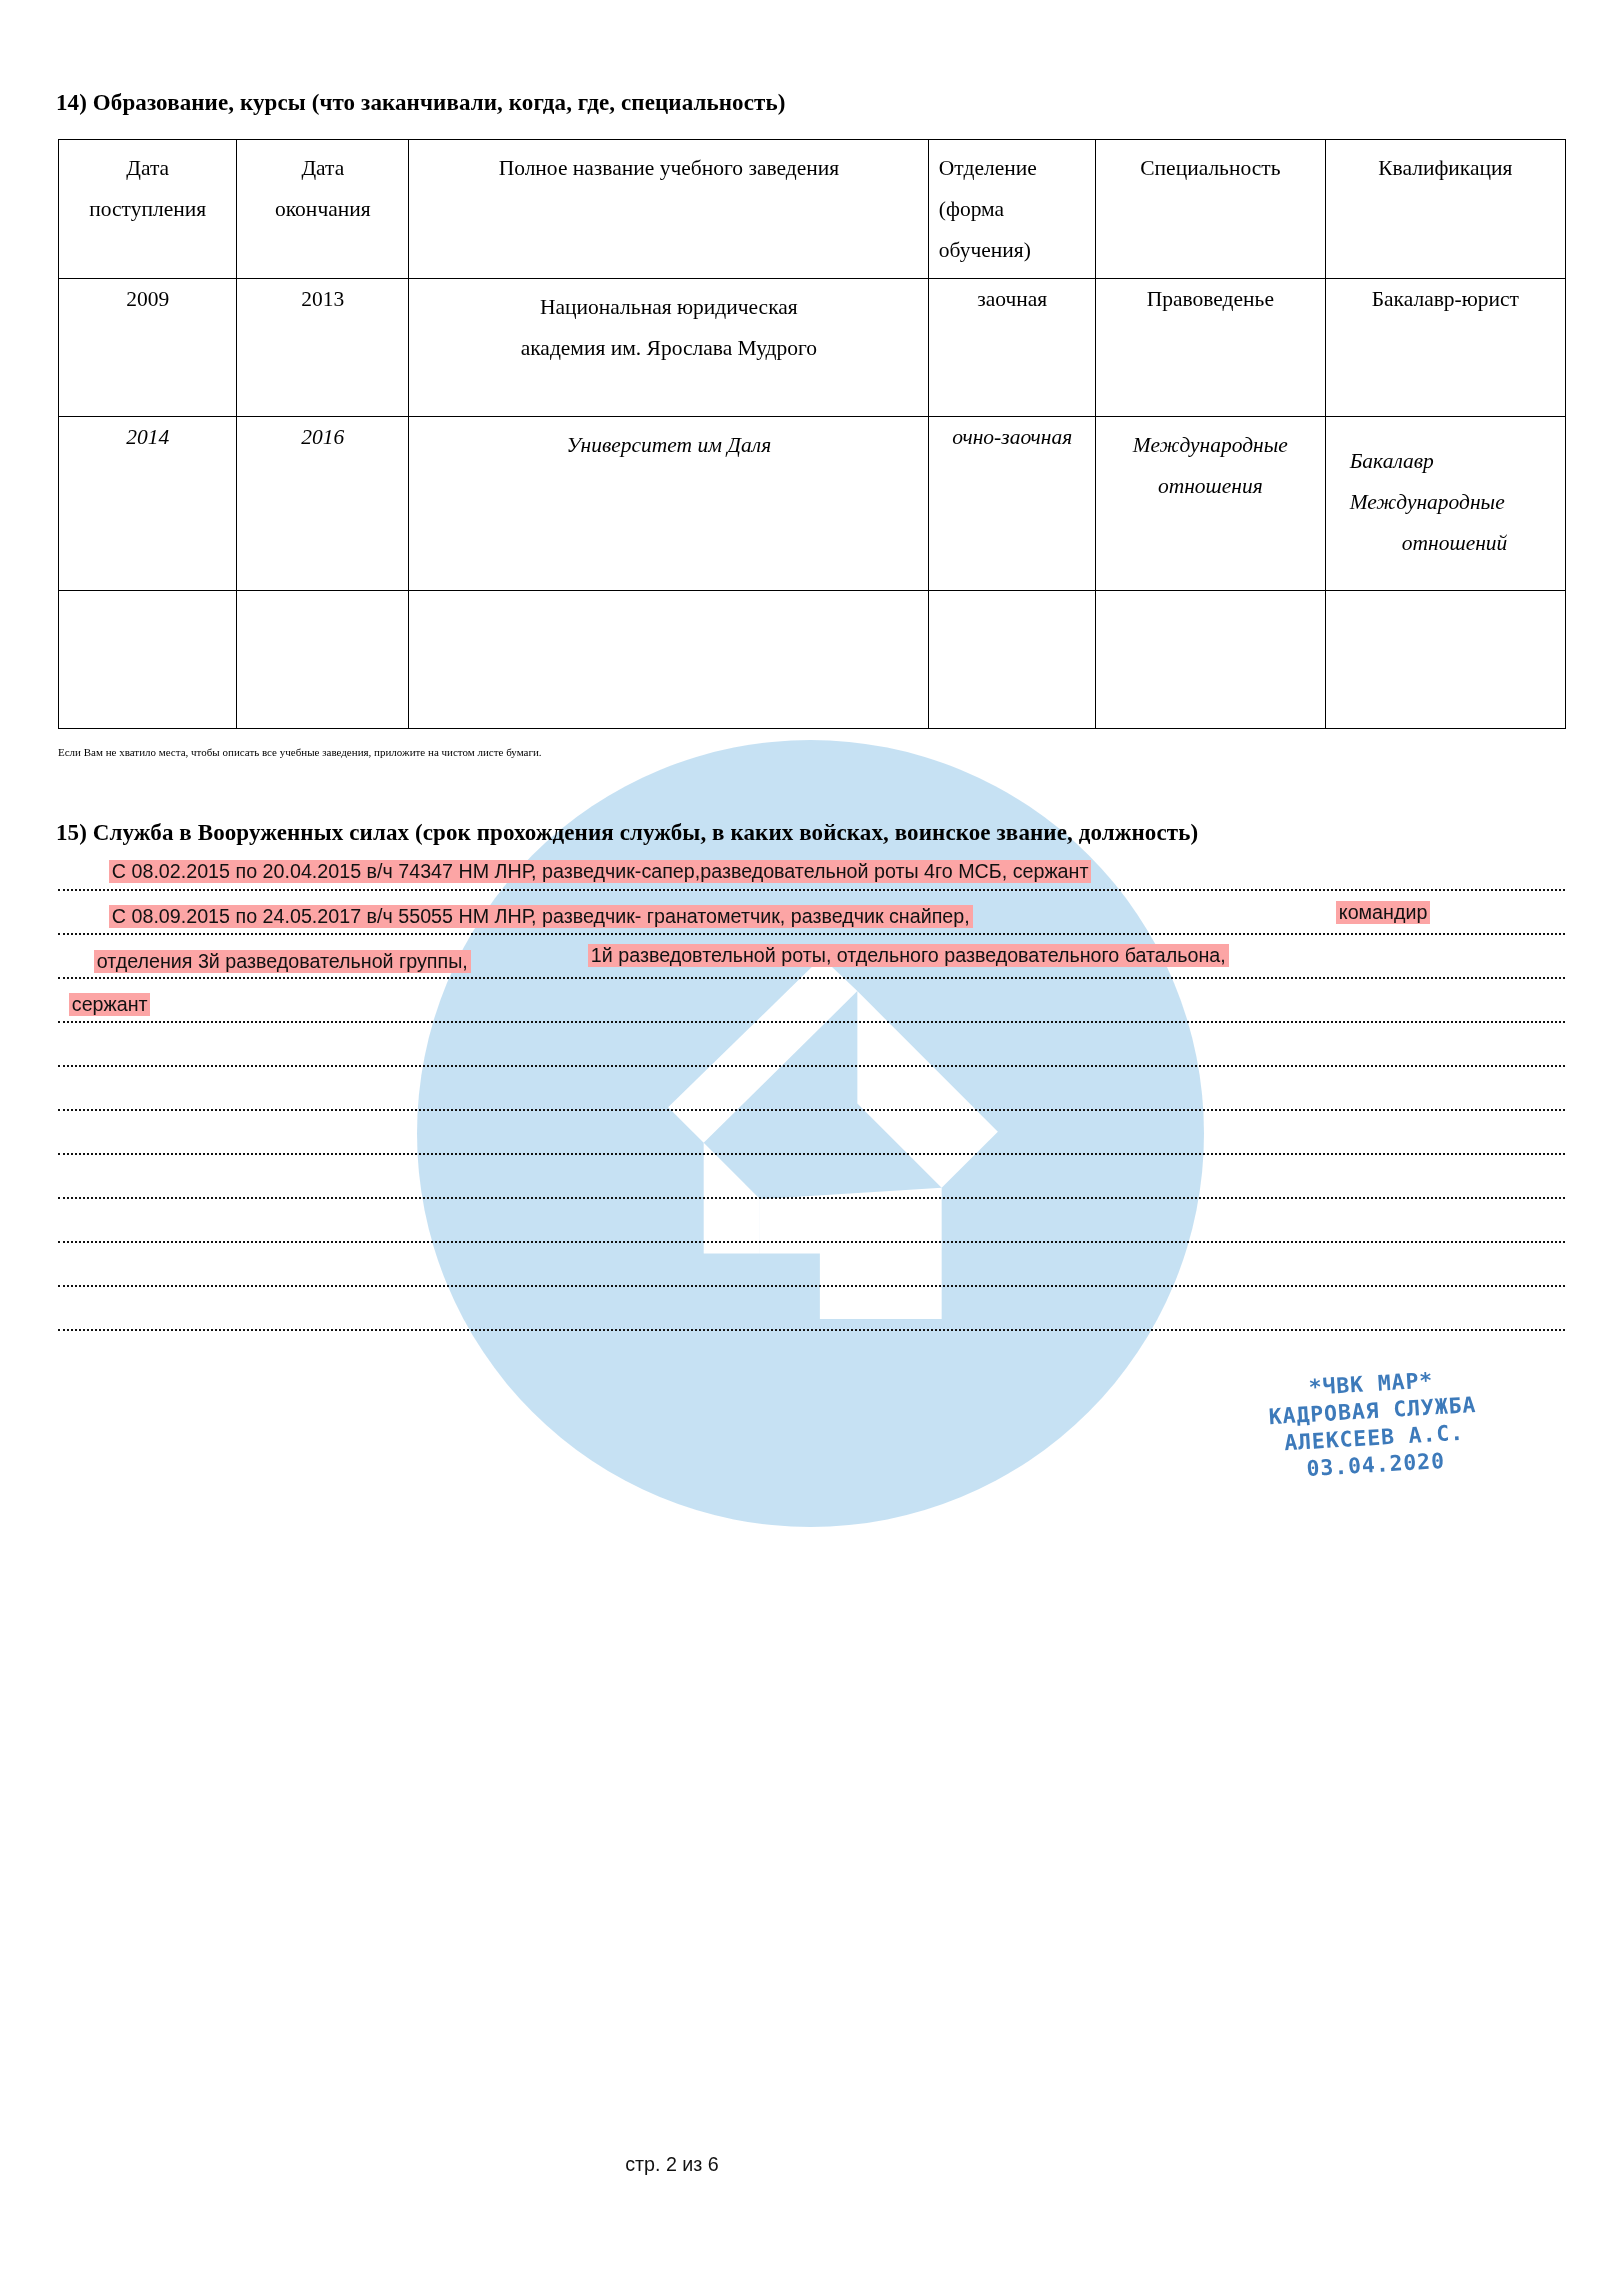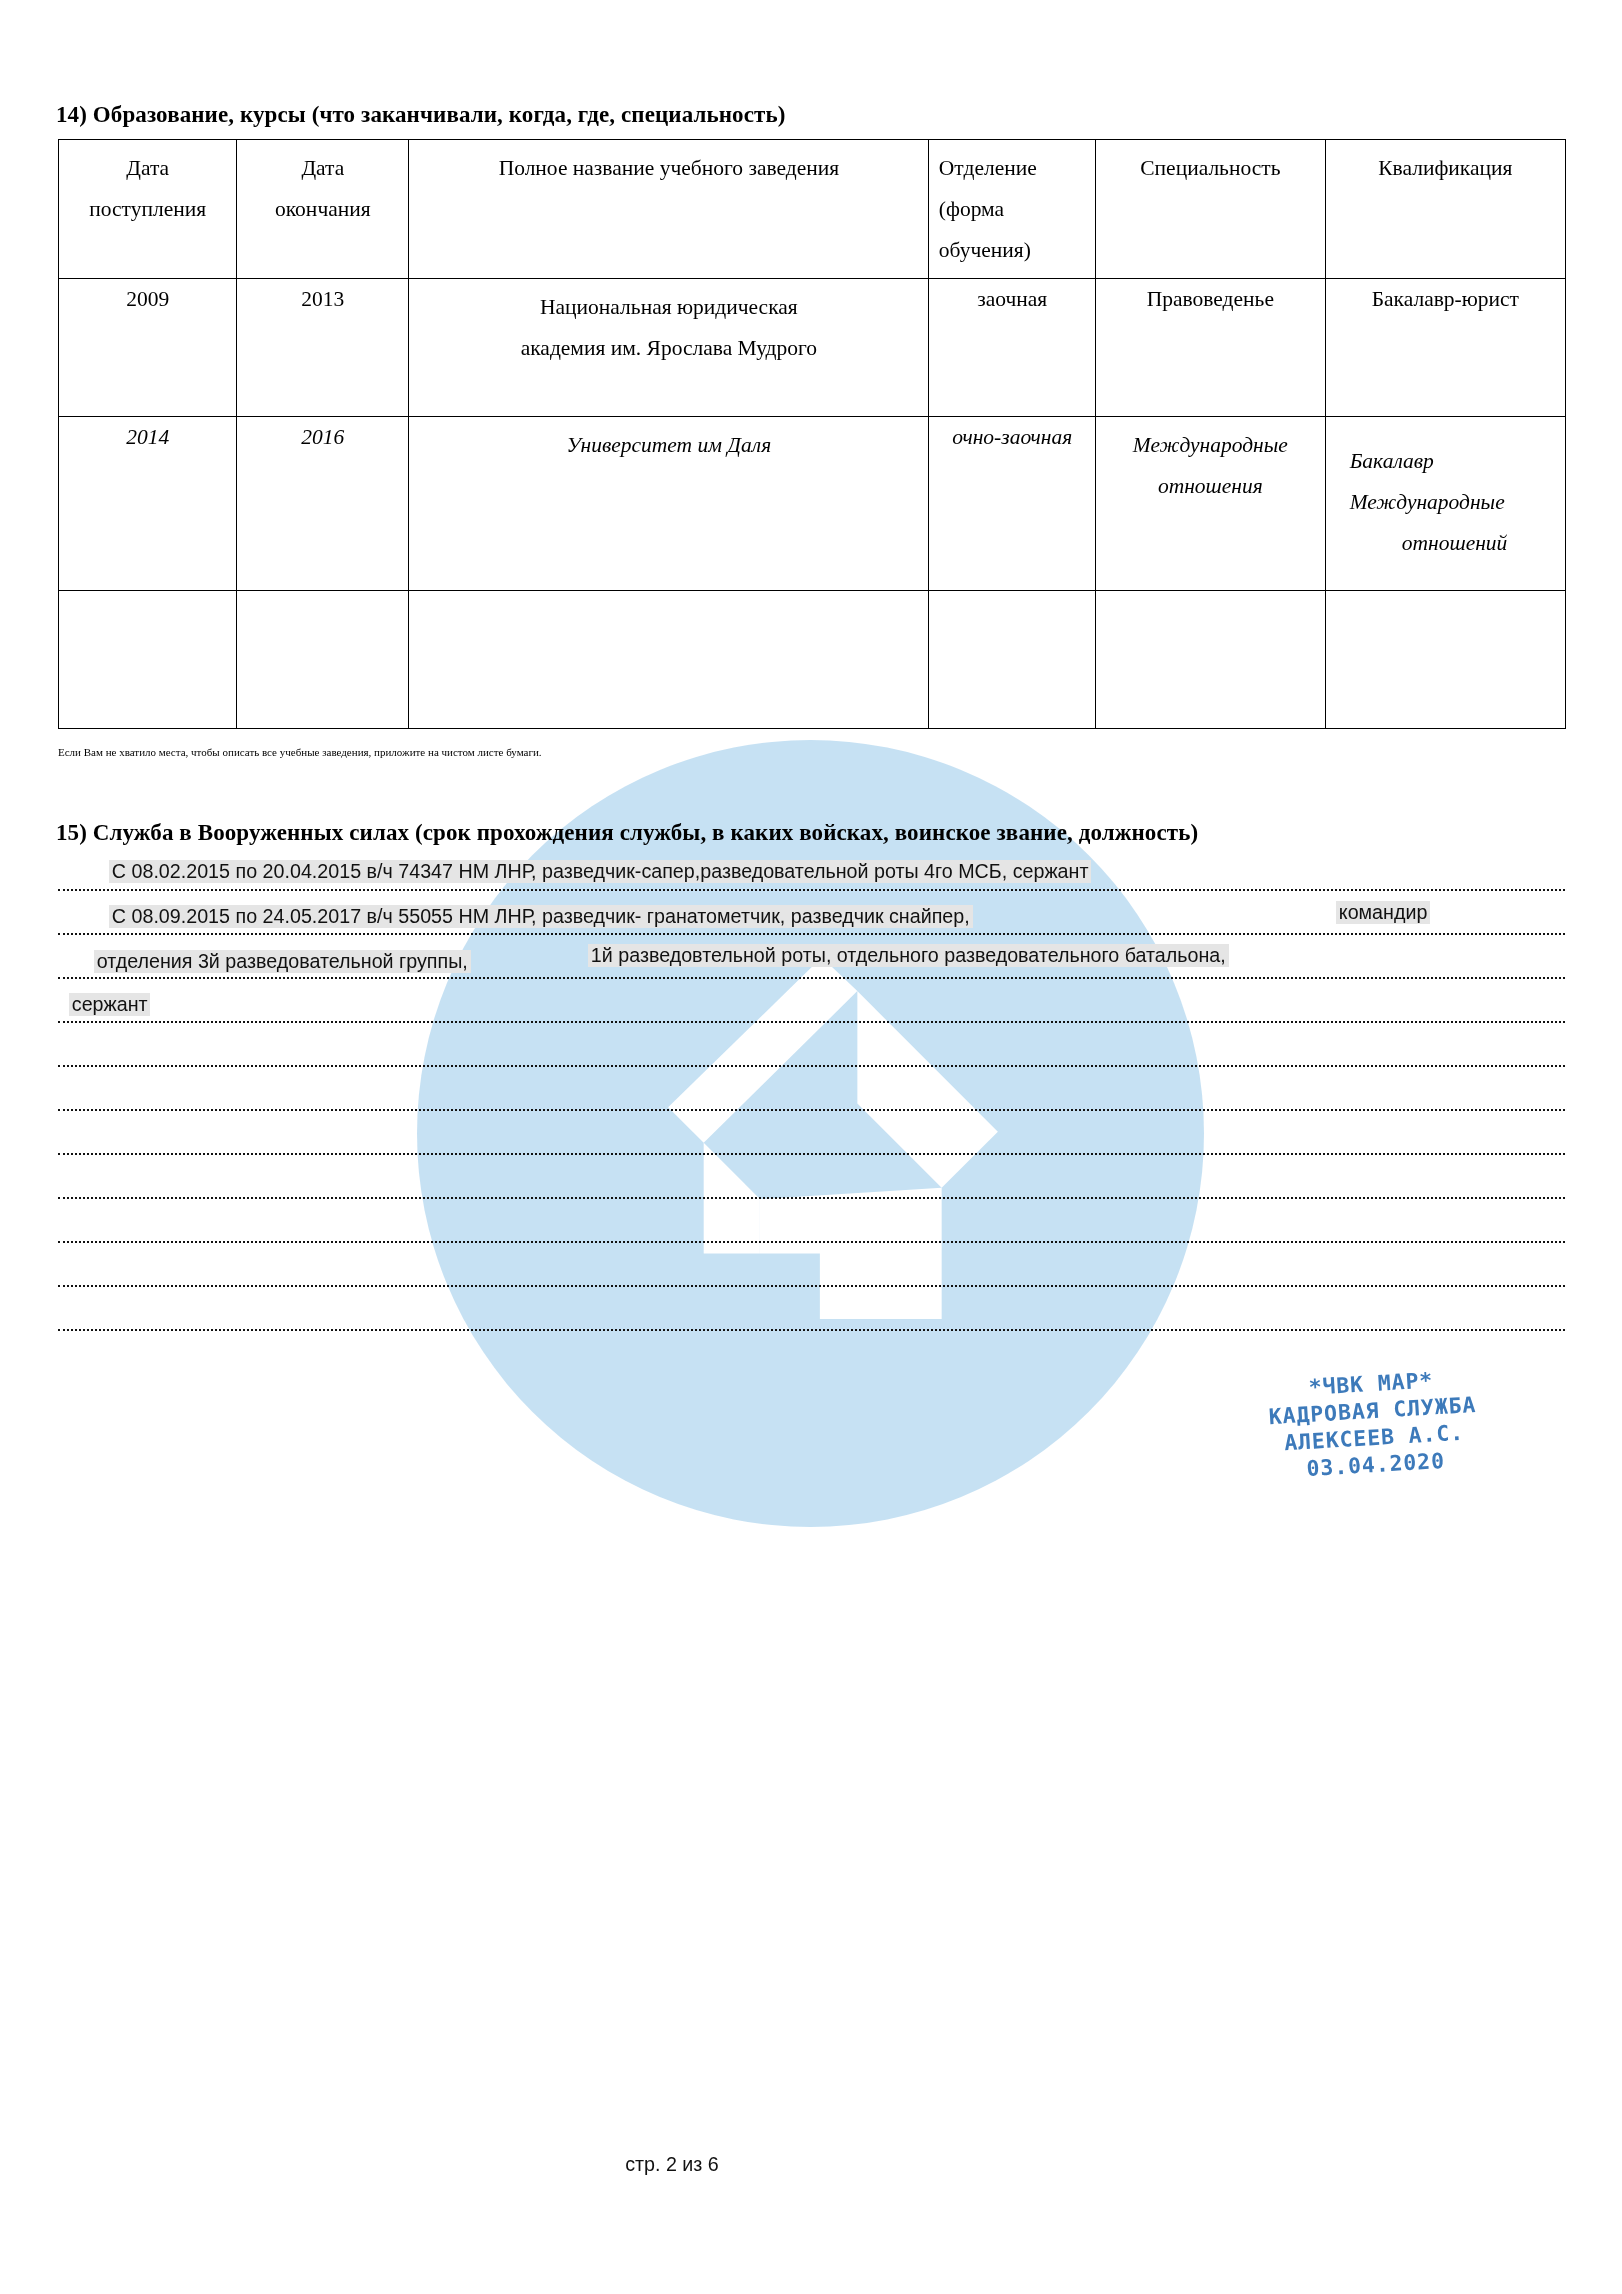--- a/index.html
+++ b/index.html
@@ -50,21 +50,21 @@
 
   
   .section-title {
     position: absolute;
     font-family: "Liberation Serif", serif;
     font-weight: bold;
     font-size: 23px;
     letter-spacing: 0.1px;
     white-space: nowrap;
   }
-  #title14 { left: 56px; top: 90px; margin-top: 12px; }
+  #title14 { left: 56px; top: 90px; }
   #title15 { left: 56px; top: 820px; }
 
   
   .edu-table {
     position: absolute;
     left: 58px;
     top: 139px;
     width: 1508px;
     border-collapse: collapse;
     table-layout: fixed;
@@ -137,21 +137,21 @@
     height: 0;
     border-bottom: 2.3px dotted #111;
   }
   .hand {
     position: absolute;
     z-index: 4;
     font-family: "Liberation Sans", sans-serif;
     font-size: 19.7px;
     color: #111;
     white-space: nowrap;
-    background: #e5e5e5;
+    background: #fca5a5;
     padding: 0 2.8px;
   }
 
   
   .stamp {
     position: absolute;
     left: 1196px;
     top: 1370px;
     width: 356px;
     height: 131px;

